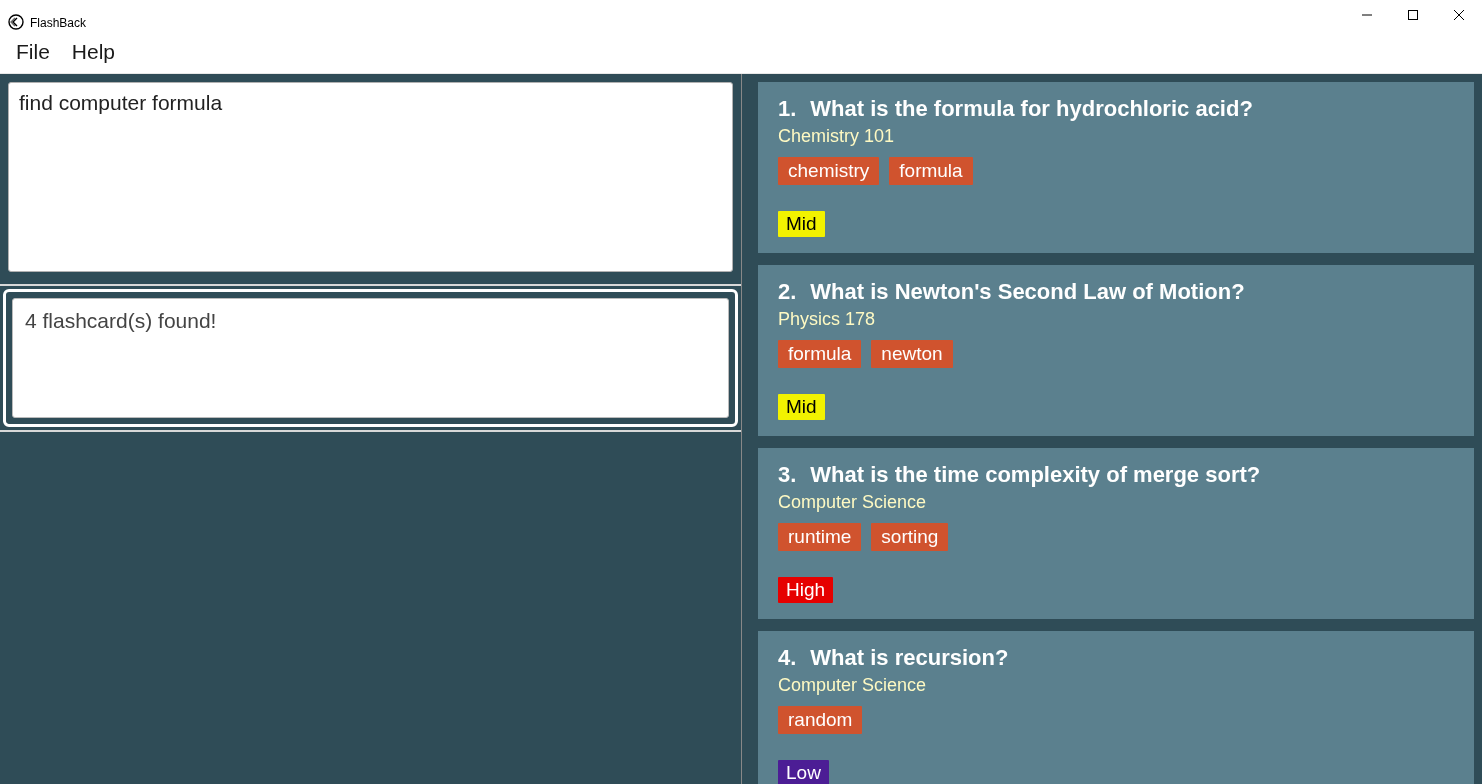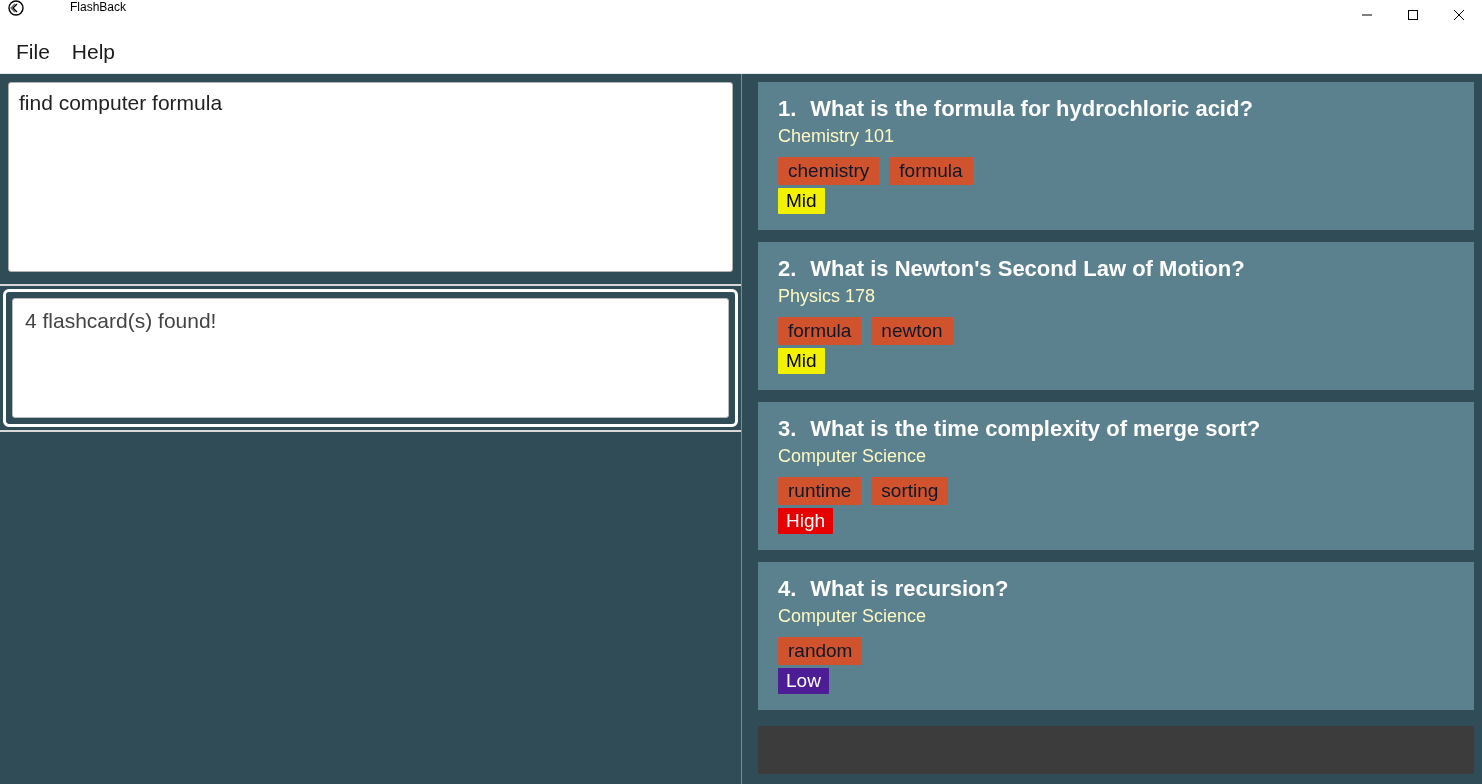--- a/index.html
+++ b/index.html
@@ -8,26 +8,25 @@
     background: #ffffff;
     width: 1482px;
     height: 784px;
     overflow: hidden;
     display: flex;
     flex-direction: column;
   }
   .titlebar {
     height: 30px;
     display: flex;
-    align-items: flex-start;
+    align-items: flex-end;
     padding: 0 8px;
     font-size: 12px;
     color: #000;
     position: relative;
-    gap: 40px;
   }
   .titlebar .app-icon {
     width: 16px;
     height: 16px;
     margin-right: 6px;
     display: inline-flex;
     align-items: center;
     justify-content: center;
   }
   .win-controls {
@@ -144,26 +143,26 @@
     margin-top: 4px;
     color: #fef9c3;
   }
   .tags-row {
     display: flex;
     gap: 10px;
     margin-top: 10px;
   }
   .tag {
     background: #d0532e;
-    color: #0f172a;
+    color: #ffffff;
     padding: 3px 10px;
     font-size: 19px;
     border-radius: 1px;
   }
-  .prio-row { margin-top: 3px; }
+  .prio-row { margin-top: 26px; }
   .prio {
     display: inline-block;
     padding: 2px 8px;
     font-size: 19px;
     border-radius: 1px;
   }
   .prio-mid  { background: #f2f200; color: #000; }
   .prio-high { background: #e60000; color: #ffffff; }
   .prio-low  { background: #4c1d95; color: #fff; text-align: center; }
   .bottom-strip { background:#3c3c3c; height:48px; flex-shrink:0; margin-top:4px; }

